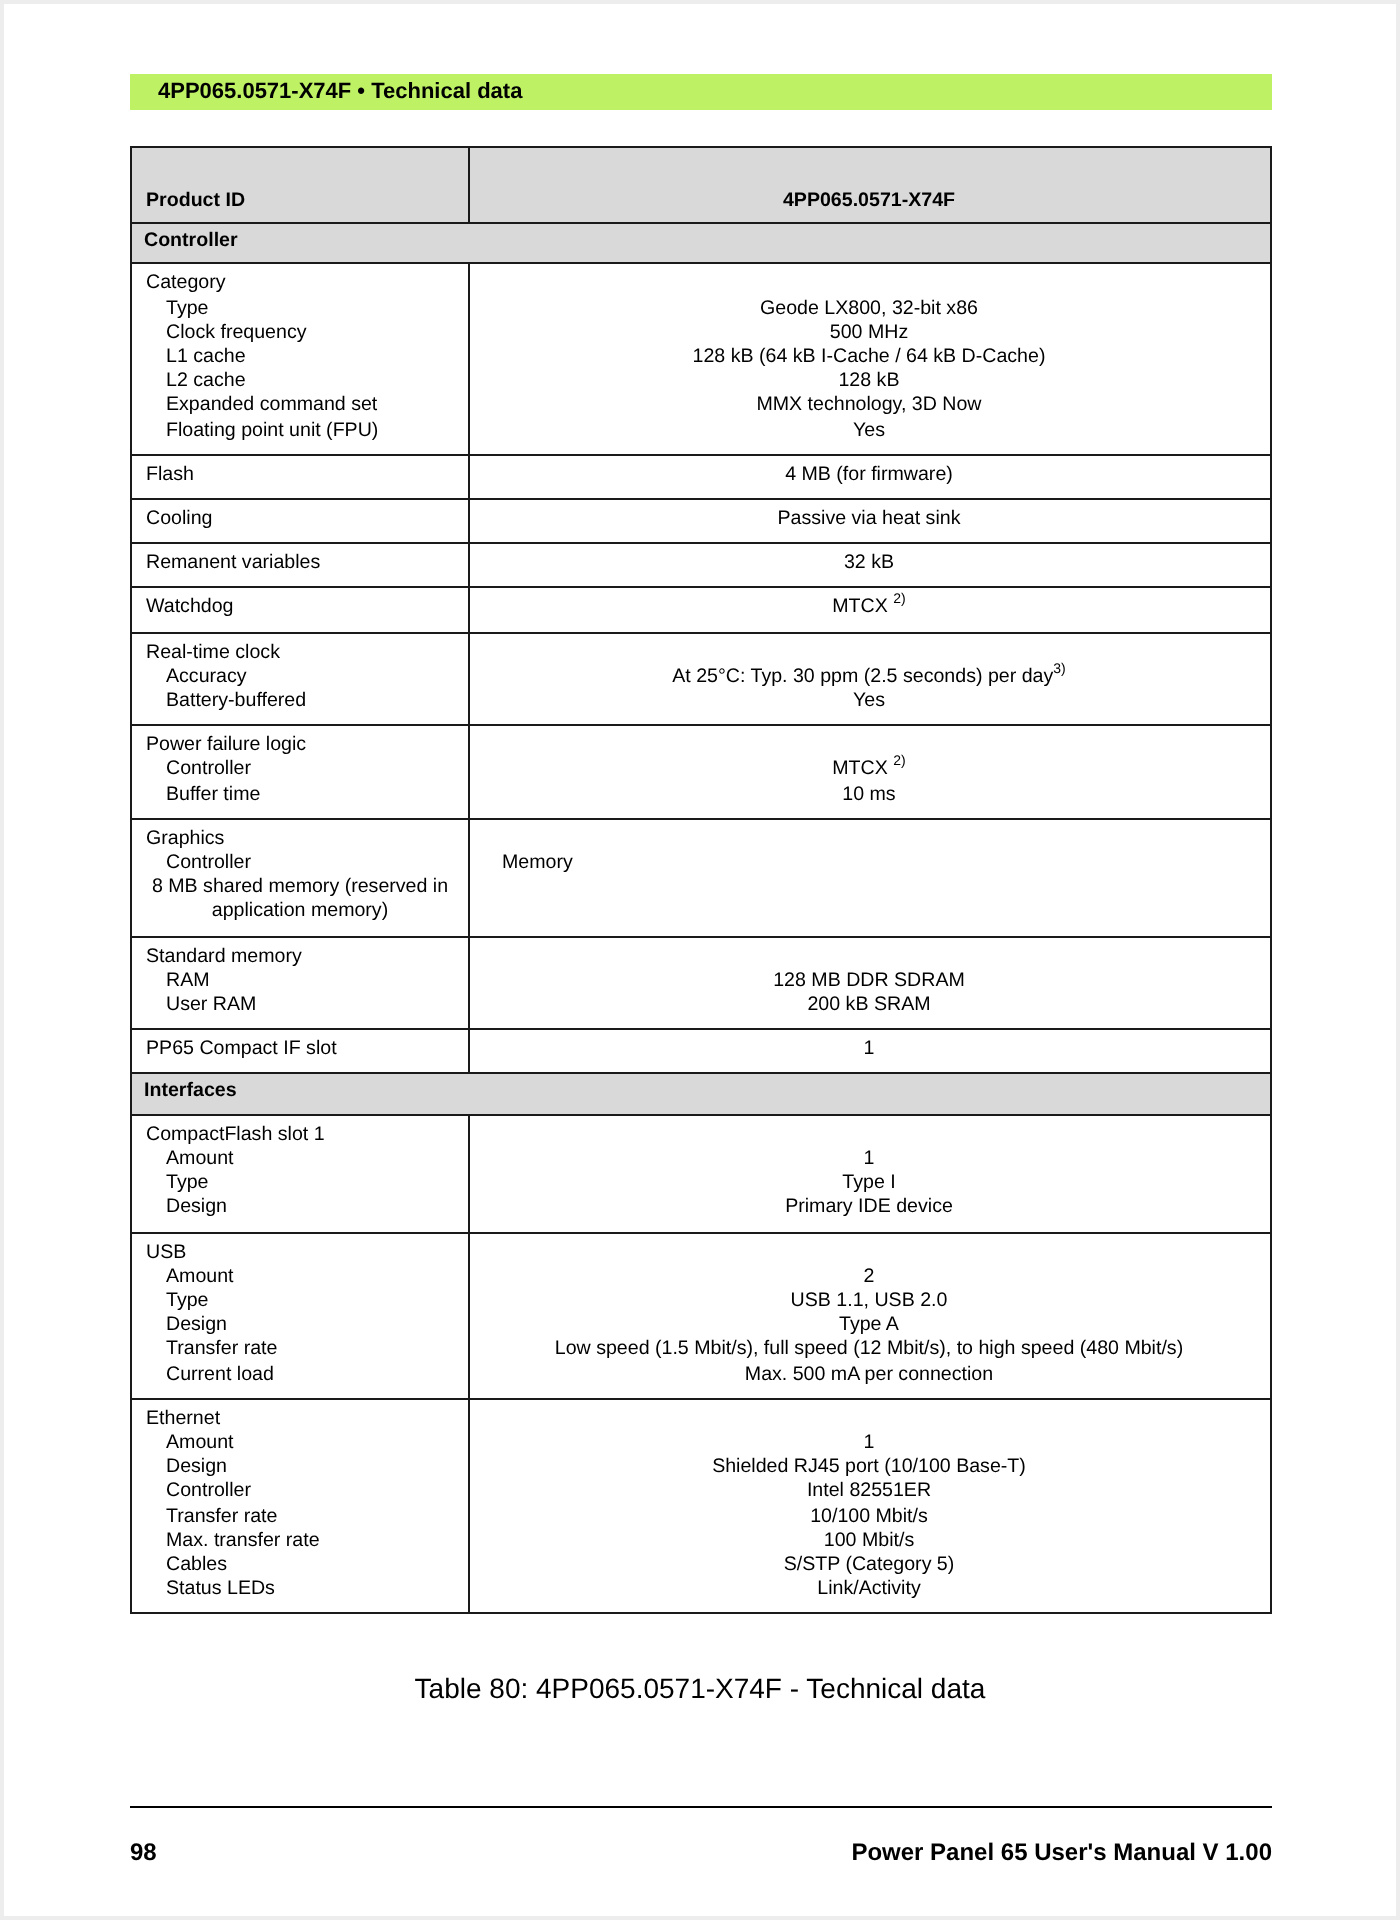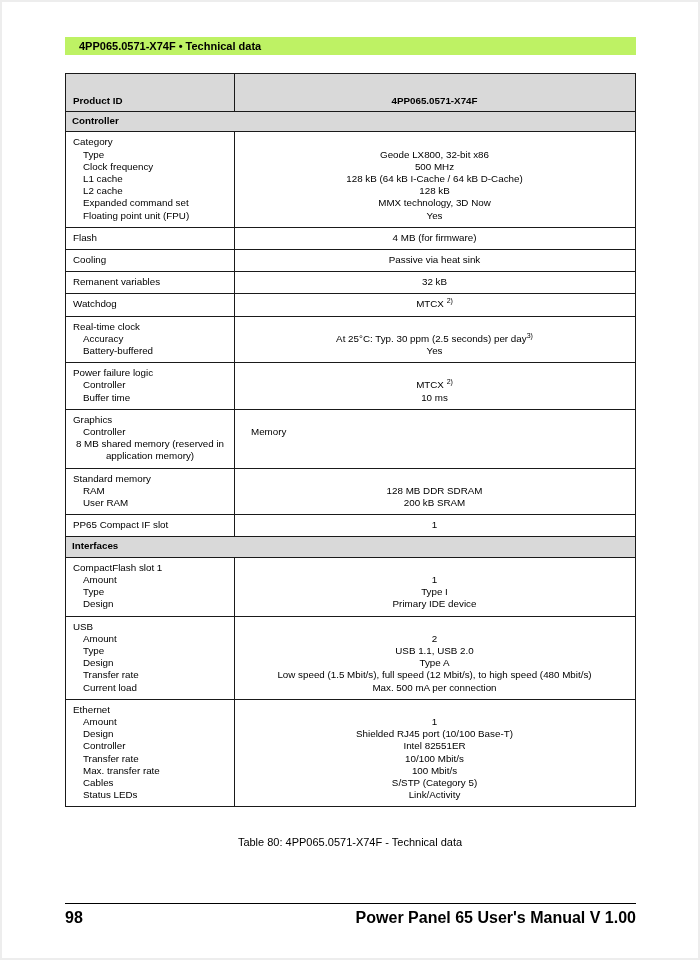--- a/index.html
+++ b/index.html
@@ -70,33 +70,33 @@
     padding: 0 8px;
   }
   .cell-right sup { font-size: 7px; vertical-align: super; line-height: 0; }
   .spec-table .tbl-row:last-child { border-bottom: none; }
 
   
   .caption {
     position: absolute;
     left: 0; right: 0; top: 836px;
     text-align: center;
-    font-size: 11px;
+    font-size: 14px;
   }
 
   
   .footer {
     position: absolute;
     left: 65px; right: 64px; top: 903px;
     border-top: 1.5px solid #000;
     display: flex;
     justify-content: space-between;
-    padding-top: 5px;
-    font-weight: bold;
-    font-size: 16px;
+    padding-top: 15px;
+    font-weight: bold;
+    font-size: 12px;
   }
 </style>
 </head>
 <body>
 
 <div class="page-edge"></div>
 
 <div class="header-bar">
   <span>4PP065.0571-X74F • Technical data</span>
 </div>

